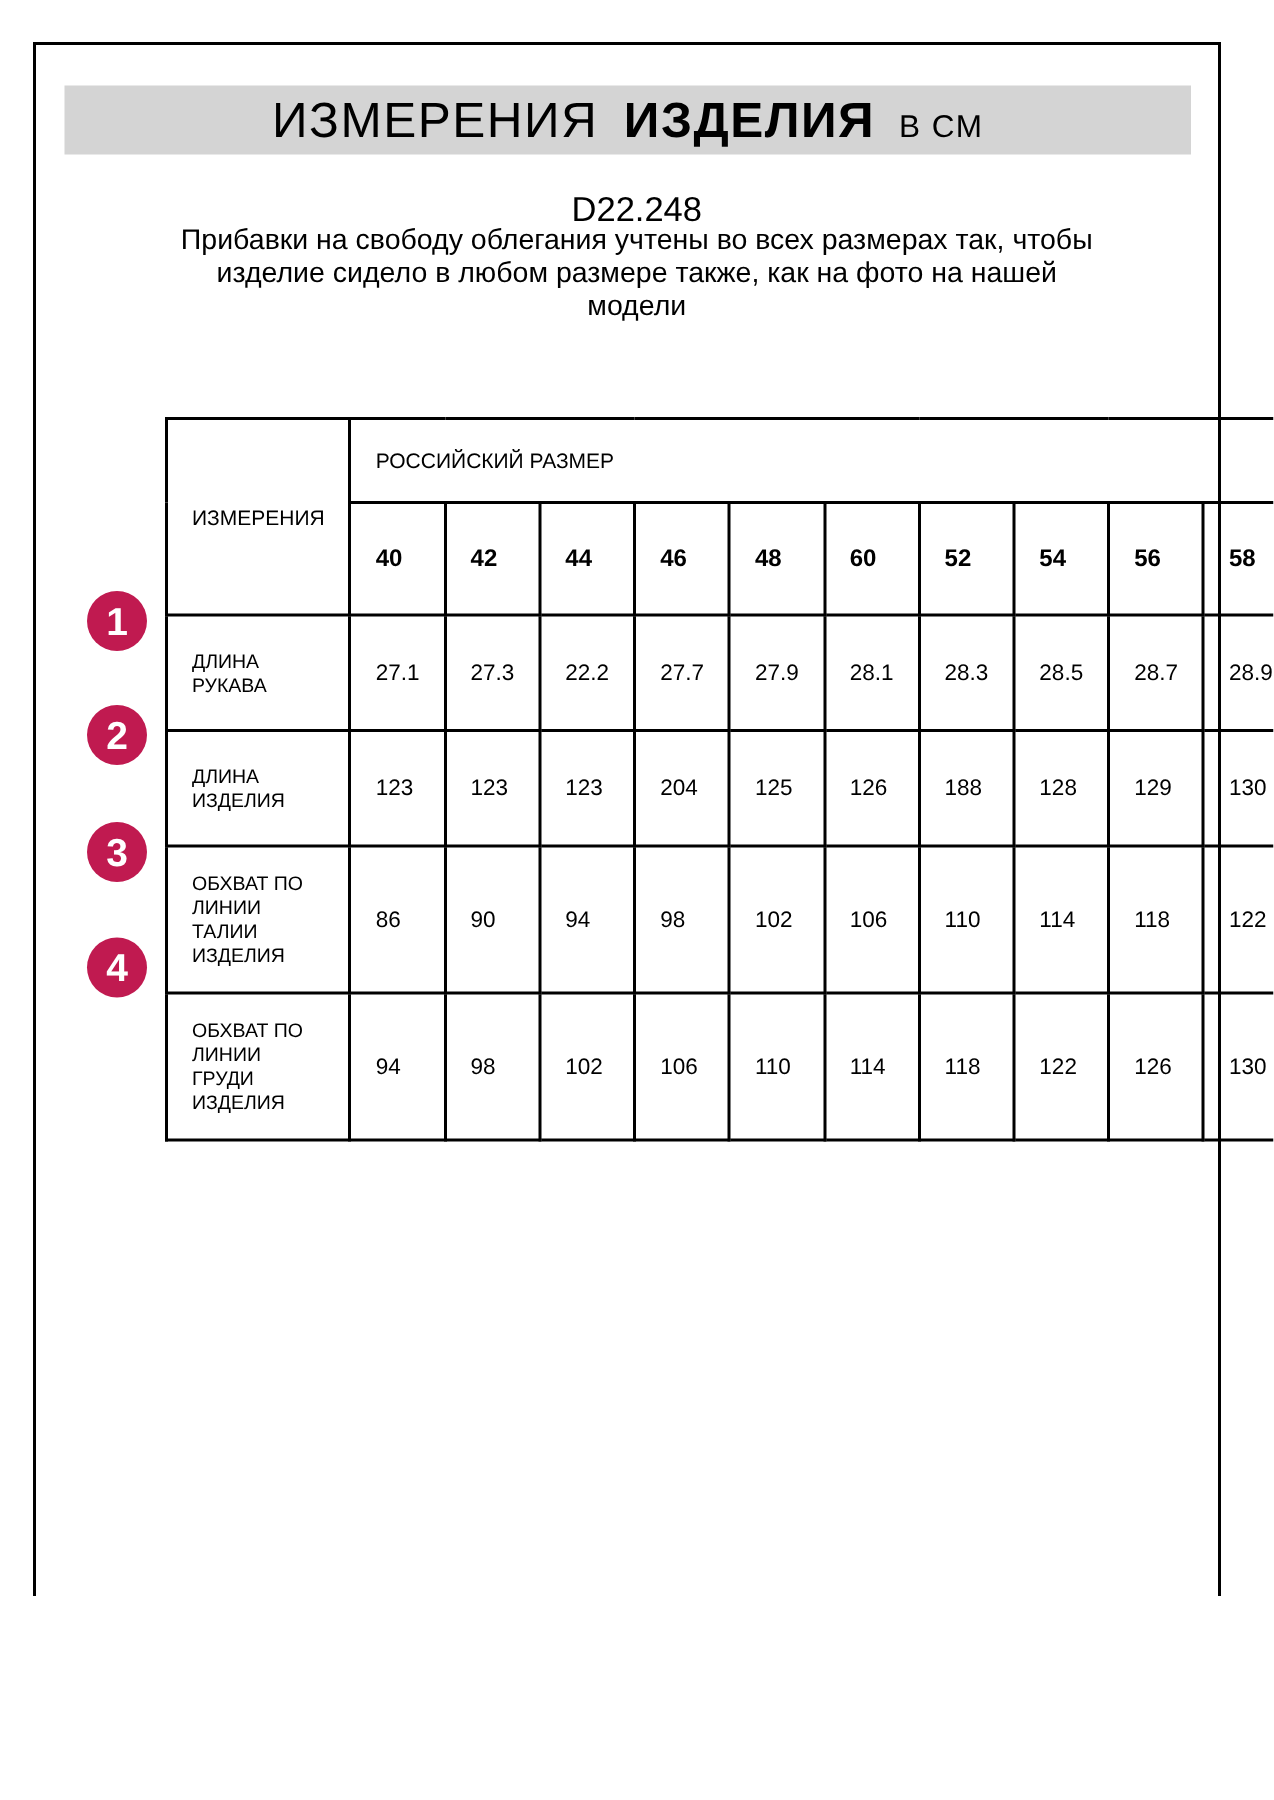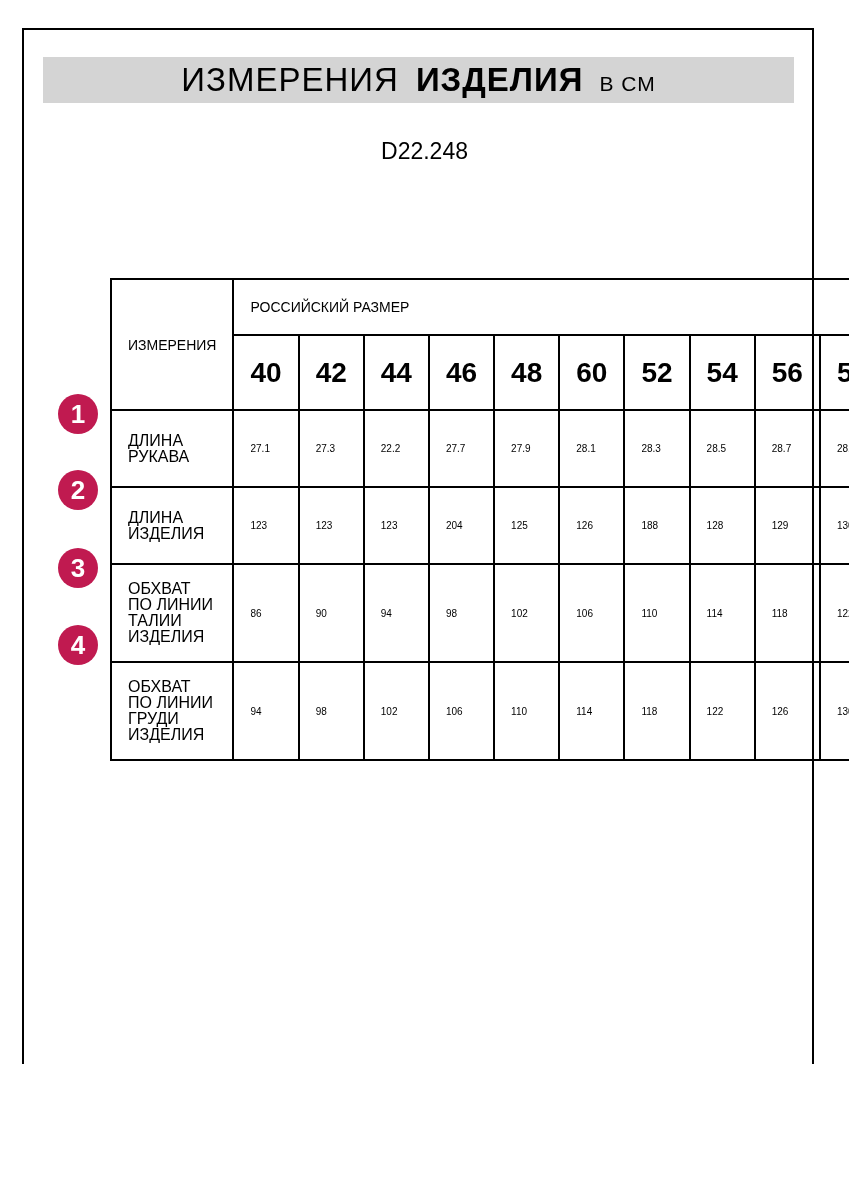--- a/index.html
+++ b/index.html
@@ -22,42 +22,42 @@
     width: 751px; height: 46px;
     background: var(--banner-bg, #d4d4d4);
     display: flex; align-items: center; justify-content: center;
   }
   .banner-inner { white-space: nowrap; }
   .t-main  { font-size: 33px; font-weight: 400; letter-spacing: 1px; }
   .t-bold  { font-size: 33px; font-weight: 700; letter-spacing: 1px; margin-left: 17px; }
   .t-units { font-size: 21px; font-weight: 400; letter-spacing: 1px; margin-left: 16px; }
   .model-code {
     position: absolute; top: 126px; left: 0; width: 100%;
-    text-align: center; font-size: 23px; margin-top: 12px;
+    text-align: center; font-size: 23px;
   }
   .description {
     position: absolute; top: 150px; left: 114px; width: 621px;
     text-align: center; font-size: 19px; line-height: 22px;
   }
   table.size-table {
     position: absolute; left: 110px; top: 278px;
     border-collapse: collapse; table-layout: fixed;
   }
   .size-table td {
     border: 2px solid var(--border, #000);
     padding: 16px; text-align: left; vertical-align: middle;
     overflow: hidden;
   }
   .corner-cell { font-size: 14px; }
   .group-cell  { font-size: 14px; height: 22px; }
   .sizes-row   { height: 75px; }
-  .size-cell   { font-size: 28px; font-weight: 700; }
+  .size-cell   { font-size: 16px; font-weight: 700; }
   .data-row    { height: 77px; }
-  .label-cell  { font-size: 16px; line-height: 16px; padding: 0 5px; }
-  .value-cell  { font-size: 10px; }
+  .label-cell  { font-size: 13px; line-height: 16px; padding: 0 5px; }
+  .value-cell  { font-size: 15px; }
   .badge {
     position: absolute; left: 58px;
     width: 40px; height: 40px; border-radius: 50%;
     background: var(--accent, #c01a50);
     color: #ffffff; font-size: 26px; font-weight: 700;
     display: flex; align-items: center; justify-content: center;
   }
   .badge-1 { top: 394px; }
   .badge-2 { top: 470px; }
   .badge-3 { top: 548px; }
@@ -73,20 +73,21 @@
 <div class="page">
   <div class="frame"></div>
 
   <div class="banner">
     <div class="banner-inner">
       <span class="t-main">ИЗМЕРЕНИЯ</span><span class="t-bold">ИЗДЕЛИЯ</span><span class="t-units">В СМ</span>
     </div>
   </div>
 
   <div class="model-code">D22.248</div>
+  <div class="description">Прибавки на свободу облегания учтены во всех размерах так, чтобы изделие сидело в любом размере также, как на фото на нашей модели</div>
 
   <table class="size-table">
     <colgroup>
       <col style="width:103px">
       <col style="width:51px">
         <col style="width:51px">
         <col style="width:51px">
         <col style="width:51px">
         <col style="width:51px">
       <col style="width:51px">

